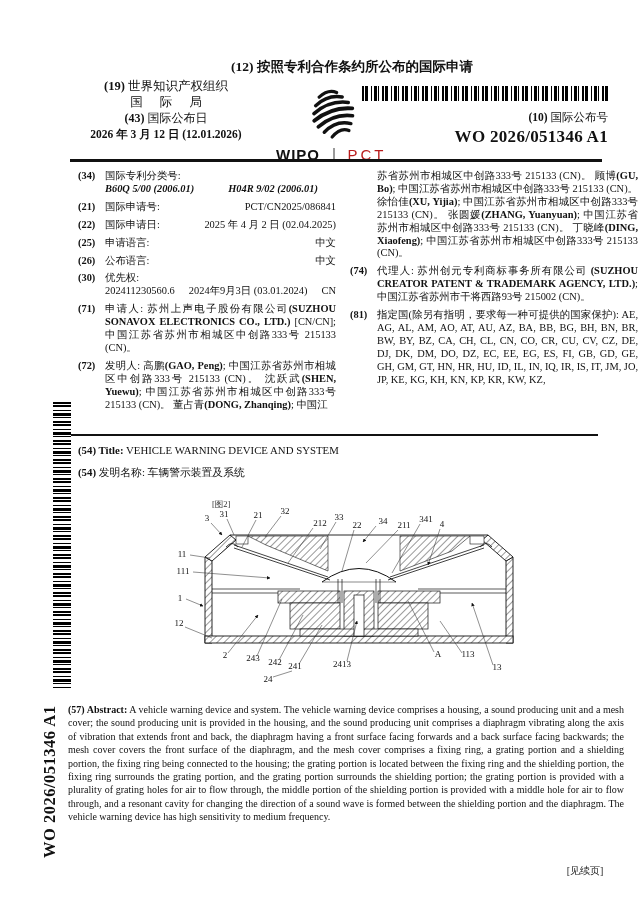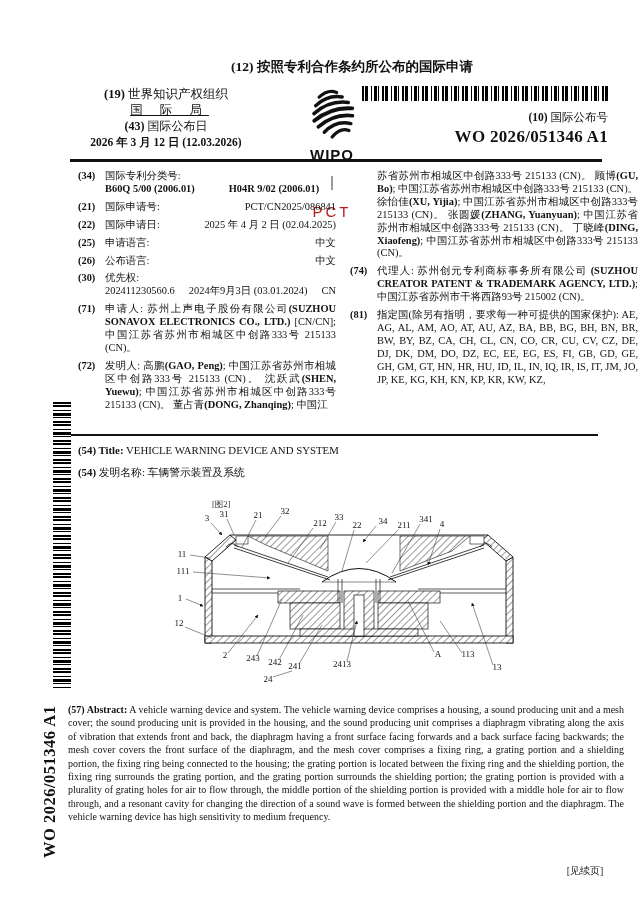--- a/index.html
+++ b/index.html
@@ -5,43 +5,43 @@
   html,body{margin:0;padding:0;}
   body{
     width:640px;height:905px;background:#ffffff;position:relative;
     font-family:"Liberation Serif","DejaVu Serif",serif;color:#111;
     overflow:hidden;
   }
   .abs{position:absolute;}
   .b{font-weight:bold;}
   
   .doc-type{top:58px;left:0;width:640px;text-align:center;font-size:13.5px;font-weight:bold;padding-left:32px;}
-  .org-block{top:86px;left:84px;width:164px;text-align:center;font-size:12.5px;line-height:16px;}
-  .org-bureau{letter-spacing:7px;margin-left:7px;text-decoration:underline;}
+  .org-block{top:78px;left:84px;width:164px;text-align:center;font-size:12.5px;line-height:16px;}
+  .org-bureau{letter-spacing:7px;margin-left:7px;}
   .pubdate-label{font-size:12px;}
   .pubdate-value{font-size:11.5px;font-weight:bold;}
   .logo-block{top:88px;left:276px;width:112px;text-align:center;}
-  .logo-text{display:flex;align-items:center;justify-content:center;gap:13px;margin-top:2px;flex-direction:column;}
+  .logo-text{display:flex;align-items:center;gap:13px;margin-top:2px;}
   .logo-wipo{font-family:"Liberation Sans","DejaVu Sans",sans-serif;font-weight:bold;font-size:15px;letter-spacing:1px;}
   .logo-div{width:1.5px;height:14px;background:#9a9a9a;}
   .logo-pct{font-family:"Liberation Sans","DejaVu Sans",sans-serif;font-size:15px;letter-spacing:3px;color:#b91c1c;}
   .barcode-top{top:86px;left:362px;width:246px;height:15px;
     background:repeating-linear-gradient(90deg,#000 0 2px,#fff 2px 3px,#000 3px 6px,#fff 6px 9px,#000 9px 10px,#fff 10px 12px,#000 12px 15px,#fff 15px 16px,#000 16px 17px,#fff 17px 20px);}
   .pubno-block{top:110px;left:362px;width:246px;text-align:right;}
   .pubno-label{font-size:11.5px;}
   .pubno-value{font-size:17px;font-weight:bold;margin-top:2px;letter-spacing:.3px;}
   .rule1{top:159px;left:70px;width:532px;height:2.5px;background:#111;}
   .rule2{top:434px;left:66px;width:532px;height:2px;background:#111;}
   
   .col-left{top:170px;left:78px;width:258px;}
   .col-right{top:170px;left:350px;width:288px;}
   .bitem{position:relative;padding-left:27px;margin-bottom:5px;font-size:10.4px;line-height:12.9px;text-align:justify;}
   .bcode{position:absolute;left:0;top:0;font-weight:bold;}
   .brow{display:flex;justify-content:space-between;}
-  .ipcline{display:flex;font-weight:bold;}
+  .ipcline{display:flex;font-weight:bold;font-style:italic;}
   .ipc2{margin-left:34px;}
   
   .title-en{top:444px;left:78px;width:540px;font-size:10.8px;}
   .title-zh{top:466px;left:78px;width:540px;font-size:10.8px;}
   
   .fig-caption{top:499px;left:212px;font-size:8.5px;color:#333;}
   .figure-wrap{top:505px;left:170px;width:350px;height:190px;}
   
   .abstract{top:693px;left:68px;width:556px;font-size:10px;line-height:13.4px;text-align:justify;}
   
@@ -62,21 +62,21 @@
 <div class="abs org-block">
   <div>
     <span class="b">(19) </span>
     <span>世界知识产权组织</span>
   </div>
   <div class="org-bureau">国 际 局</div>
   <div class="pubdate-label">
     <span class="b">(43) </span>
     <span>国际公布日</span>
   </div>
-  <div class="pubdate-value">2026 年 3 月 12 日 (12.03.2026)</div>
+  <div class="pubdate-value">2026 年 3 月 12 日 (12.01.2026)</div>
 </div>
 
 <div class="abs logo-block">
   <svg width="60" height="52" viewBox="0 0 60 52">
     <g transform="rotate(-18 30 26)" stroke="#111" fill="none" stroke-linecap="round">
       <path d="M23,6 Q34,1 41,7" stroke-width="3.2"></path>
       <path d="M17,13 Q32,6 45,13" stroke-width="3.4"></path>
       <path d="M13,20 Q32,12 49,20" stroke-width="3.6"></path>
       <path d="M11,27 Q32,19 51,27" stroke-width="3.8"></path>
       <path d="M13,34 Q32,26 49,34" stroke-width="3.6"></path>

